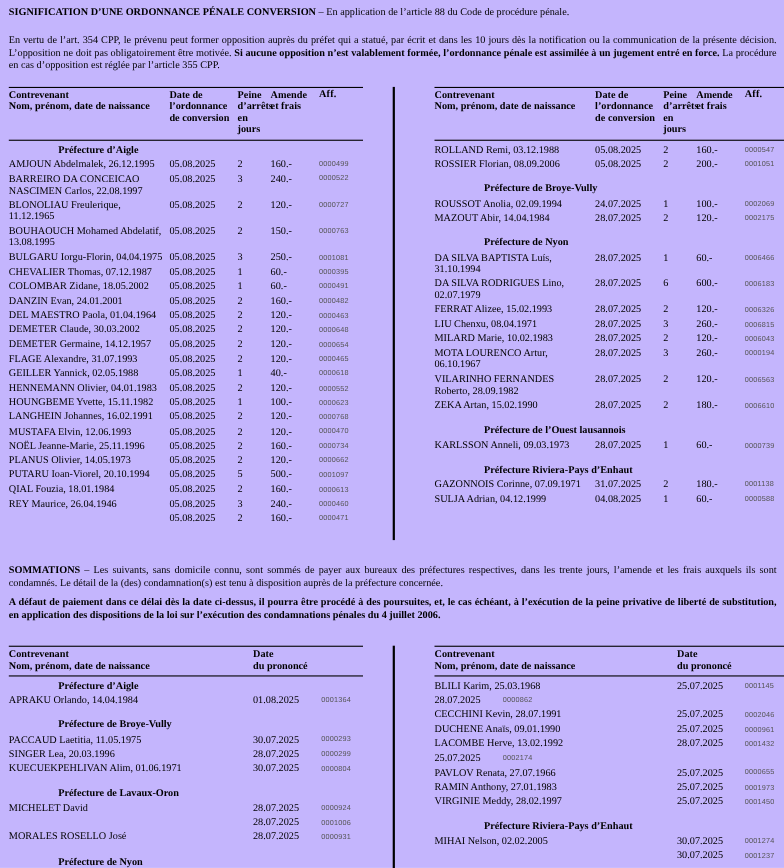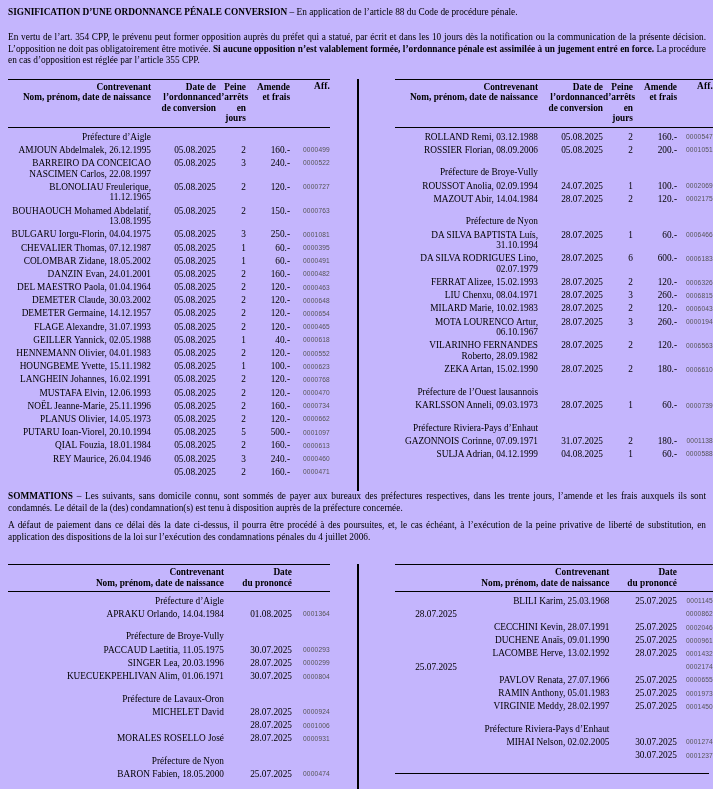--- a/index.html
+++ b/index.html
@@ -7,36 +7,36 @@
     position:relative; width:713px; height:789px; overflow:hidden;
     background:#c4b5fd; color:#000;
     font-family:"Liberation Serif", serif;
     font-size:9.3px; line-height:11.4px;
   }
   .para { margin:0 7px 0 8px; text-align:justify; }
   .para.first { padding-top:7px; }
   .para.p2 { margin-top:14px; }
   b { font-weight:bold; }
 
-  .cols { display:flex; align-items:stretch; margin-left:8px;text-align:right; }
+  .cols { display:flex; align-items:stretch; margin-left:8px; }
   .cols.top { margin-top:12px; }
   .cols.bottom { margin-top:21px; }
   .col-l { flex:none; width:322px; margin-right:27px; padding-bottom:14px; }
   .vline { flex:none; width:2px; background:#000; }
   .col-r { flex:none; width:318px; margin-left:36px; padding-bottom:4px; }
 
   .thead {
     display:flex; align-items:flex-start;
     border-top:1.6px solid #000; border-bottom:1.6px solid #000;
     padding:2px 0 3px 0; font-weight:bold; line-height:10.6px;
   }
   .trow { display:flex; align-items:flex-start; margin-top:2.6px; line-height:10.6px; }
   .section { margin-top:12px; }
   .tbody > div.section:first-of-type { margin-top:2.6px; }
-  .section .c-name, .section .c-name2 { font-weight:normal; white-space:nowrap; }
+  .section .c-name, .section .c-name2 { font-weight:bold; white-space:nowrap;margin-left:45px; }
   .tbody { padding-top:1px; }
 
   .c-name   { width:146px; padding-right:3px; box-sizing:border-box; }
   .c-date   { width:62px;  box-sizing:border-box; }
   .c-peine  { width:30px;  box-sizing:border-box; }
   .c-amende { width:44px;  box-sizing:border-box; }
   .c-aff    {
     flex:1; min-width:36px; box-sizing:border-box; padding-top:1.5px;
     font-family:"Liberation Sans", sans-serif; font-size:6.6px;
     color:#555; line-height:8px; letter-spacing:0.2px;
@@ -449,23 +449,23 @@
             <div class="c-name">SULJA Adrian, 04.12.1999</div>
             <div class="c-date">04.08.2025</div>
             <div class="c-peine">1</div>
             <div class="c-amende">60.-</div>
             <div class="c-aff">0000588</div>
           </div>
         </div>
     </div>
   </div>
 
-  <p class="para" style=""><b>SOMMATIONS</b><span> – Les suivants, sans domicile connu, sont sommés de payer aux bureaux des préfectures respectives, dans les trente jours, l’amende et les frais auxquels ils sont condamnés. Le détail de la (des) condamnation(s) est tenu à disposition auprès de la préfecture concernée.</span></p>
-
-  <p class="para p2" style="margin-top:6px;">A défaut de paiement dans ce délai dès la date ci-dessus, il pourra être procédé à des poursuites, et, le cas échéant, à l’exécution de la peine privative de liberté de substitution, en application des dispositions de la loi sur l’exécution des condamnations pénales du 4 juillet 2006.</p>
+  <p class="para" style="margin-top:23px;"><b>SOMMATIONS</b><span> – Les suivants, sans domicile connu, sont sommés de payer aux bureaux des préfectures respectives, dans les trente jours, l’amende et les frais auxquels ils sont condamnés. Le détail de la (des) condamnation(s) est tenu à disposition auprès de la préfecture concernée.</span></p>
+
+  <p class="para p2" style="margin-top:6px;font-weight:bold;">A défaut de paiement dans ce délai dès la date ci-dessus, il pourra être procédé à des poursuites, et, le cas échéant, à l’exécution de la peine privative de liberté de substitution, en application des dispositions de la loi sur l’exécution des condamnations pénales du 4 juillet 2006.</p>
 
   <div class="cols bottom">
 
     <div class="col-l">
       <div class="thead">
         <div class="c-name2">
           <div>Contrevenant</div>
           <div>Nom, prénom, date de naissance</div>
         </div>
         <div class="c-date2">
@@ -600,21 +600,21 @@
             <div class="c-aff">0002174</div>
           </div>
 
           <div class="trow">
             <div class="c-name2">PAVLOV Renata, 27.07.1966</div>
             <div class="c-date2">25.07.2025</div>
             <div class="c-aff">0000655</div>
           </div>
 
           <div class="trow">
-            <div class="c-name2">RAMIN Anthony, 05.01.1983</div>
+            <div class="c-name2">RAMIN Anthony, 27.01.1983</div>
             <div class="c-date2">25.07.2025</div>
             <div class="c-aff">0001973</div>
           </div>
 
           <div class="trow">
             <div class="c-name2">VIRGINIE Meddy, 28.02.1997</div>
             <div class="c-date2">25.07.2025</div>
             <div class="c-aff">0001450</div>
           </div>
 

